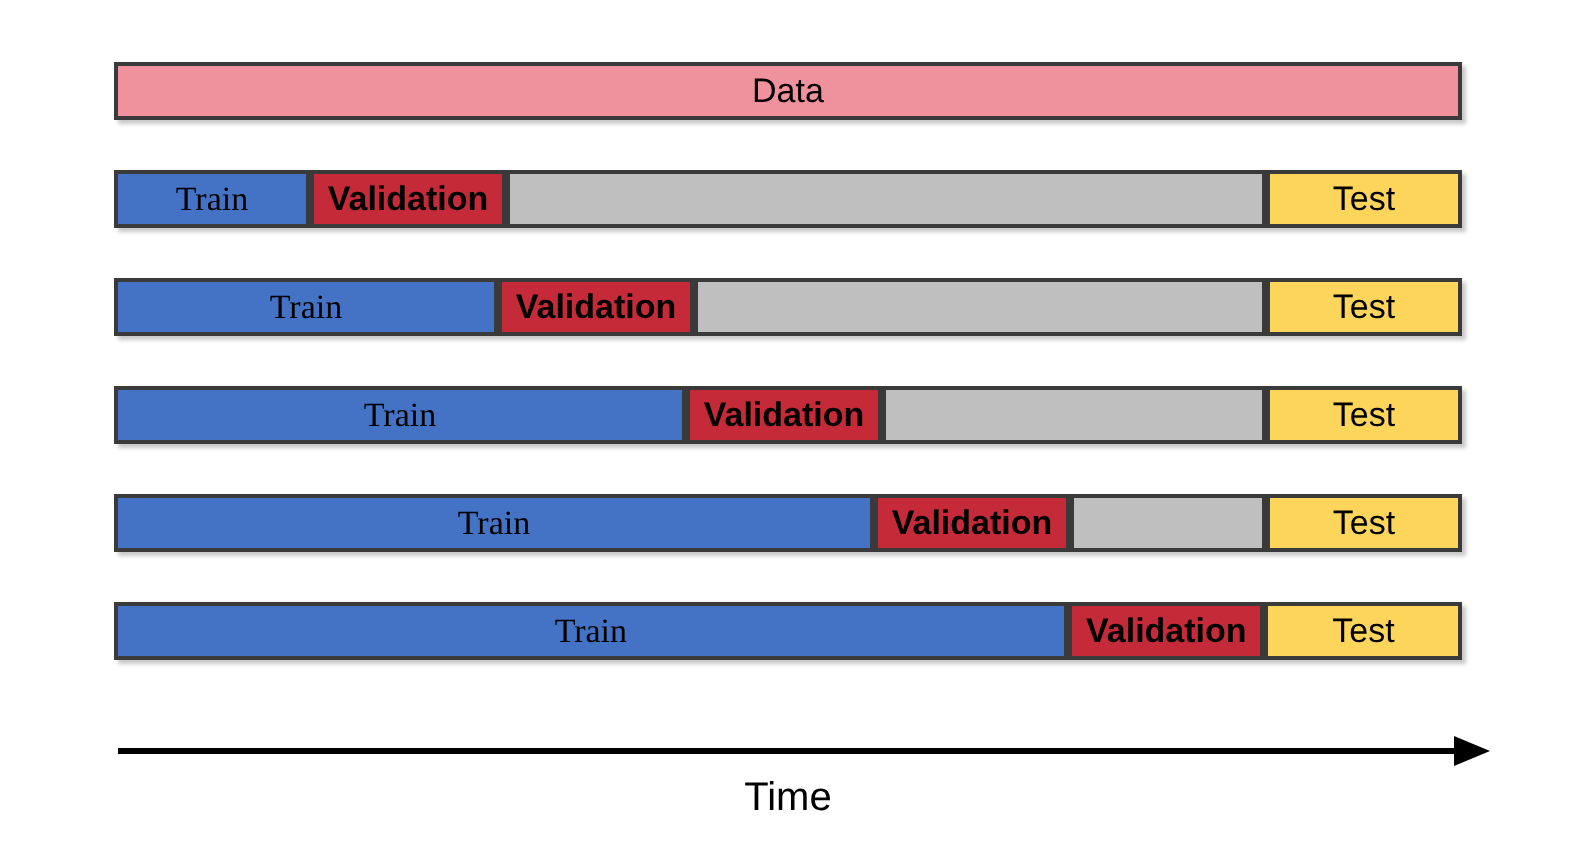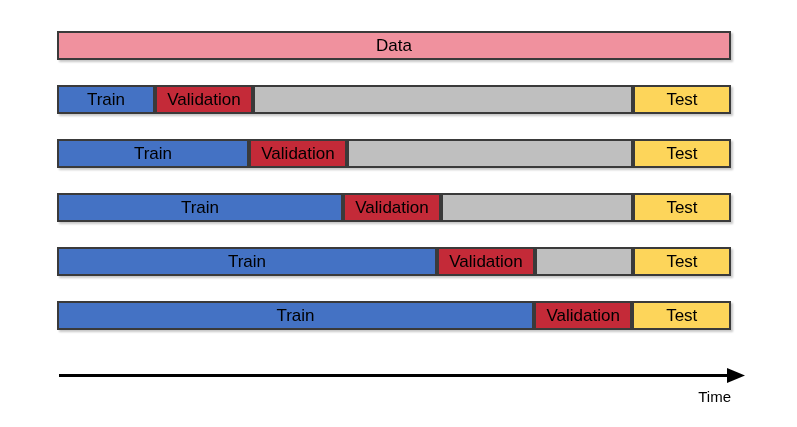--- a/index.html
+++ b/index.html
@@ -36,39 +36,39 @@
     box-sizing: border-box;
     min-width: 0;
     overflow: hidden;
   }
   .seg .lbl {
     font-size: 17px;
     line-height: 1;
     white-space: nowrap;
   }
   .seg.data       { background: var(--data); }
-  .seg.train      { background: var(--train); }
-  .seg.validation { background: var(--validation); }
+  .seg.train      { background: var(--train); font-family: Liberation Serif, serif; }
+  .seg.validation { background: var(--validation); font-weight: bold; }
   .seg.unused     { background: var(--unused); }
   .seg.test       { background: var(--test); text-align: center; }
 
   .time-axis-wrap {
     position: absolute;
     left: 57px;
     top: 366px;
     width: 690px;
     height: 19px;
   }
   .time-label {
     position: absolute;
     left: 57px;
     top: 388px;
     width: 674px;
-    text-align: right;
-    font-size: 15px;
+    text-align: center;
+    font-size: 20px;
   }
 </style>
 </head>
 <body>
 
 <div class="canvas">
 
   <div class="bars">
 
     <div class="bar">

